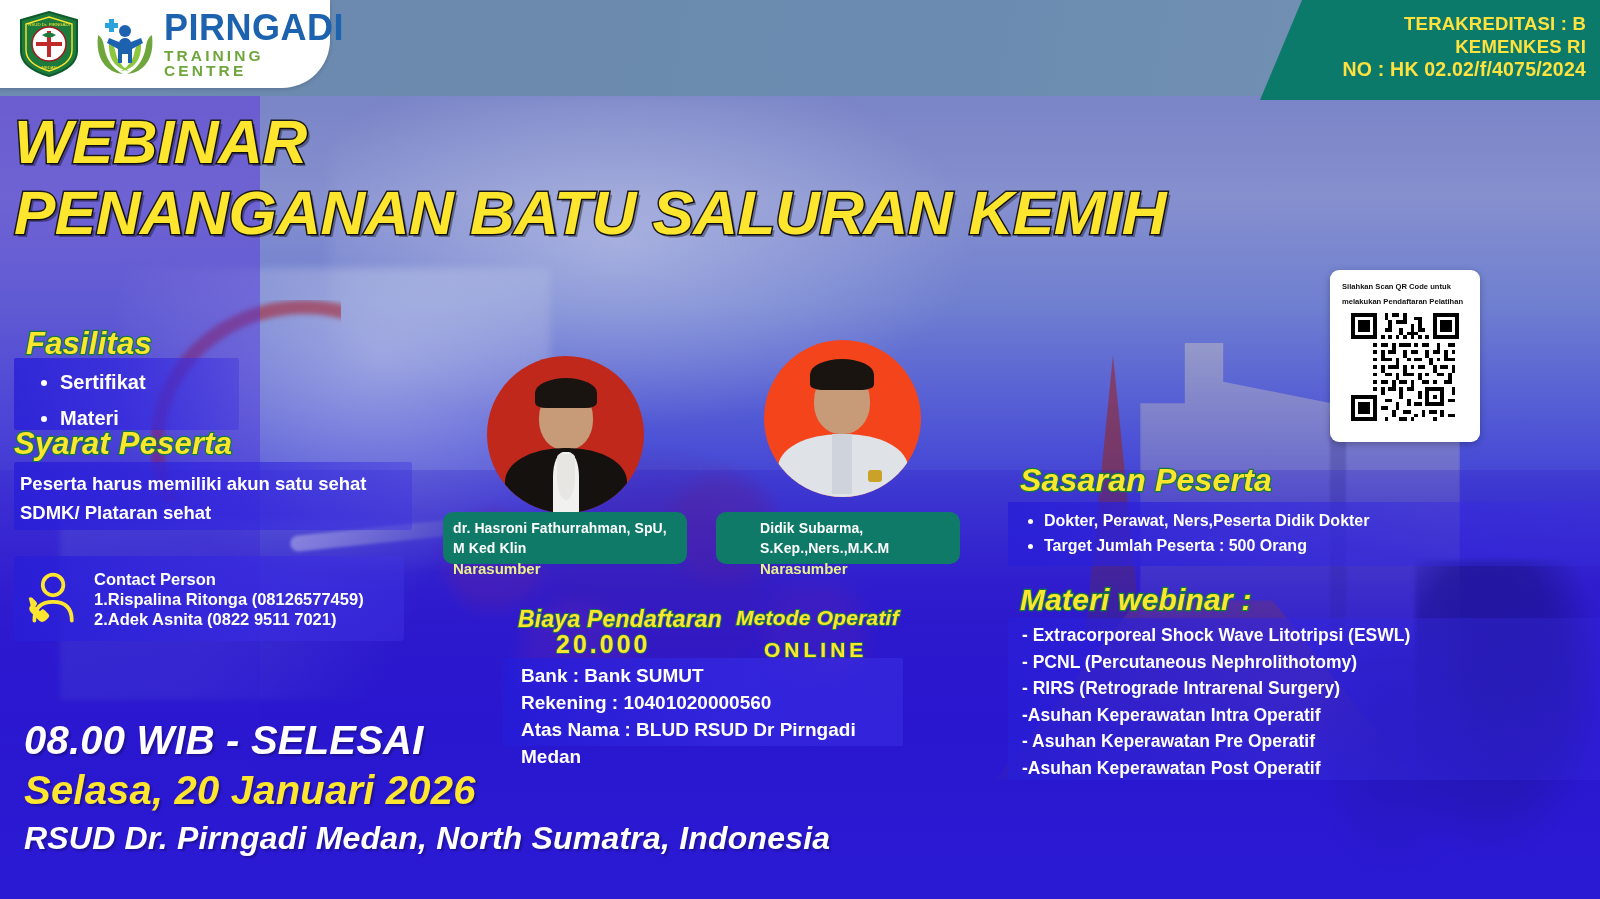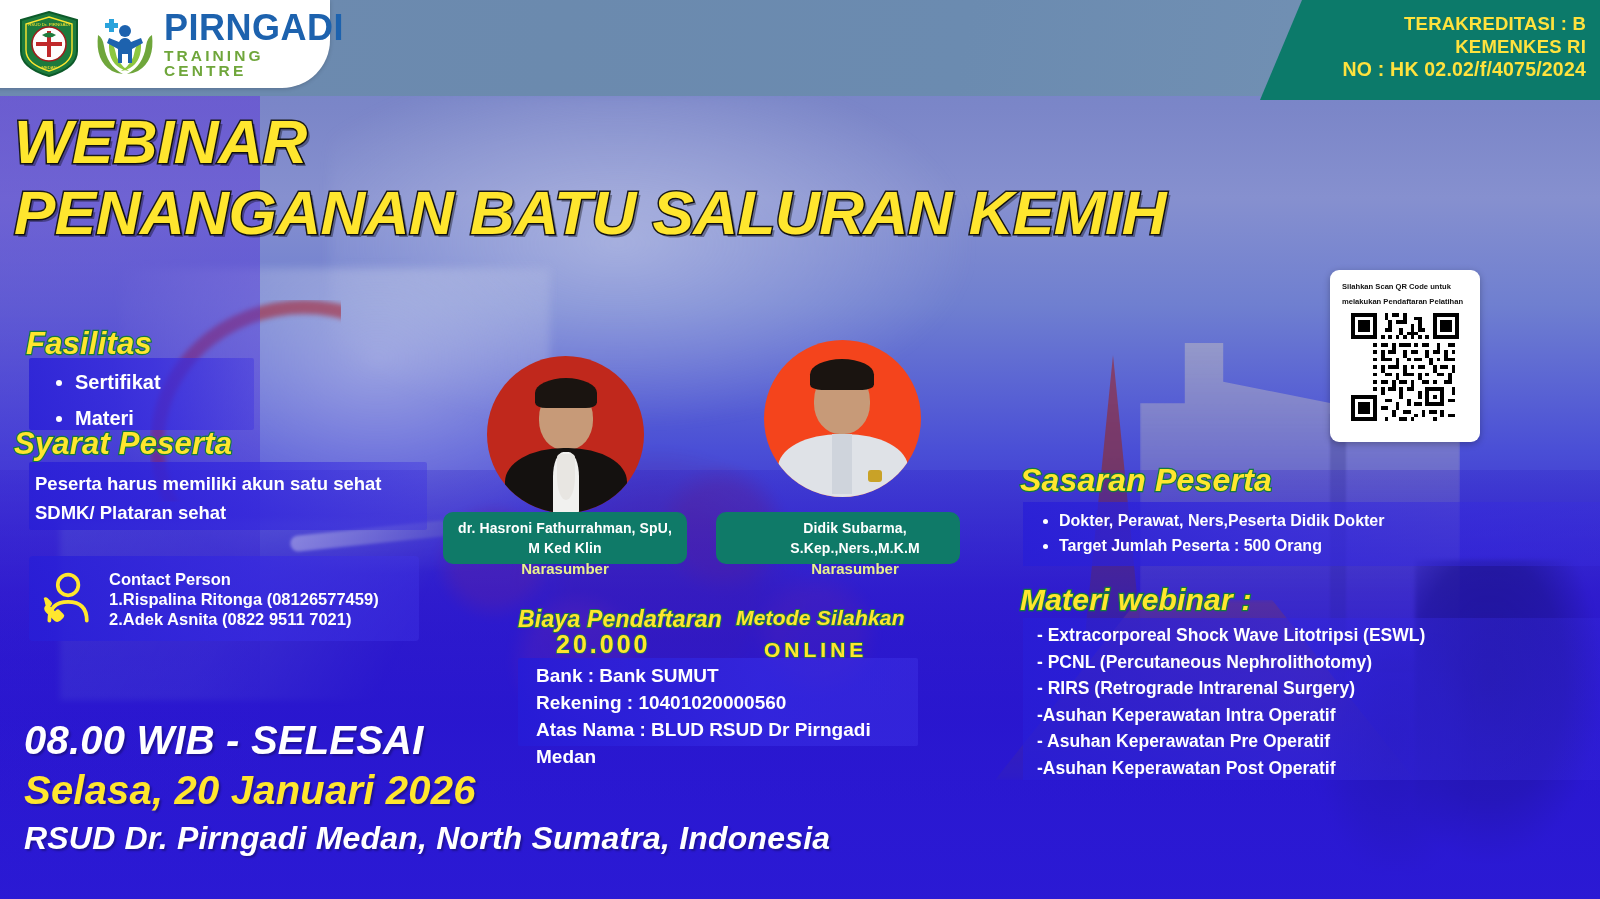--- a/index.html
+++ b/index.html
@@ -194,21 +194,20 @@
     text-shadow: 3px 3px 0 rgba(0,0,0,.35);
   }
   .title-1 { font-size: 62px; }
   .title-2 { font-size: 62px; margin-top: 10px; }
 
   
   .panel {
     position: absolute;
     background: linear-gradient(90deg, rgba(40,30,215,.80) 0%, rgba(52,40,222,.72) 55%, rgba(60,48,225,.40) 100%);
     color: #ffffff;
-    margin-left: 15px;
   }
   .sec-head {
     position: absolute;
     color: #ffe62e;
     font-weight: 800;
     font-style: italic;
     font-size: 31px;
     letter-spacing: .2px;
     -webkit-text-stroke: 2.4px #137a3f;
     paint-order: stroke fill;
@@ -234,21 +233,21 @@
   }
   .contact-icon { width: 80px; flex: none; display:flex; align-items:center; justify-content:center; }
   .contact-text { font-size: 16.5px; font-weight: 700; line-height: 20px; }
   .contact-text .cp-title { font-size: 16.5px; font-weight: 800; }
 
   
   .speaker-badge {
     position: absolute;
     background: #0f7a68;
     border-radius: 10px;
-    text-align: center;
+    text-align: left;
     color: #ffffff;
     padding: 6px 10px 8px;
     box-sizing: border-box;
   }
   .speaker-badge .sp-name { font-size: 14px; font-weight: 800; line-height: 20px; letter-spacing: .1px; }
   .speaker-badge .sp-role { font-size: 15px; font-weight: 700; color: #e9f18c; line-height: 22px; }
   #badge-1 { left: 443px; top: 512px; width: 244px; height: 52px; }
   #badge-2 { left: 716px; top: 512px; width: 244px; height: 52px; padding-left: 44px; }
 
   
@@ -445,21 +444,21 @@
     <div class="sp-name">dr. Hasroni Fathurrahman, SpU, M Ked Klin</div>
     <div class="sp-role">Narasumber</div>
   </div>
   <div class="speaker-badge" id="badge-2">
     <div class="sp-name">Didik Subarma, S.Kep.,Ners.,M.K.M</div>
     <div class="sp-role">Narasumber</div>
   </div>
 
   <div class="sec-head" id="biaya-head">Biaya Pendaftaran</div>
   <div id="biaya-amt">20.000</div>
-  <div class="sec-head" id="metode-head">Metode  Silahkan</div>
+  <div class="sec-head" id="metode-head">Metode  Operatif</div>
   <div id="metode-val">ONLINE</div>
 
   <div class="panel" id="bank-panel">
     <div class="bank-line">Bank : Bank SUMUT</div>
     <div class="bank-line">Rekening : 10401020000560</div>
     <div class="bank-line">Atas Nama : BLUD RSUD Dr Pirngadi Medan</div>
   </div>
 
   <div class="sec-head" id="sasaran-head">Sasaran Peserta</div>
   <div class="panel" id="sasaran-panel">

